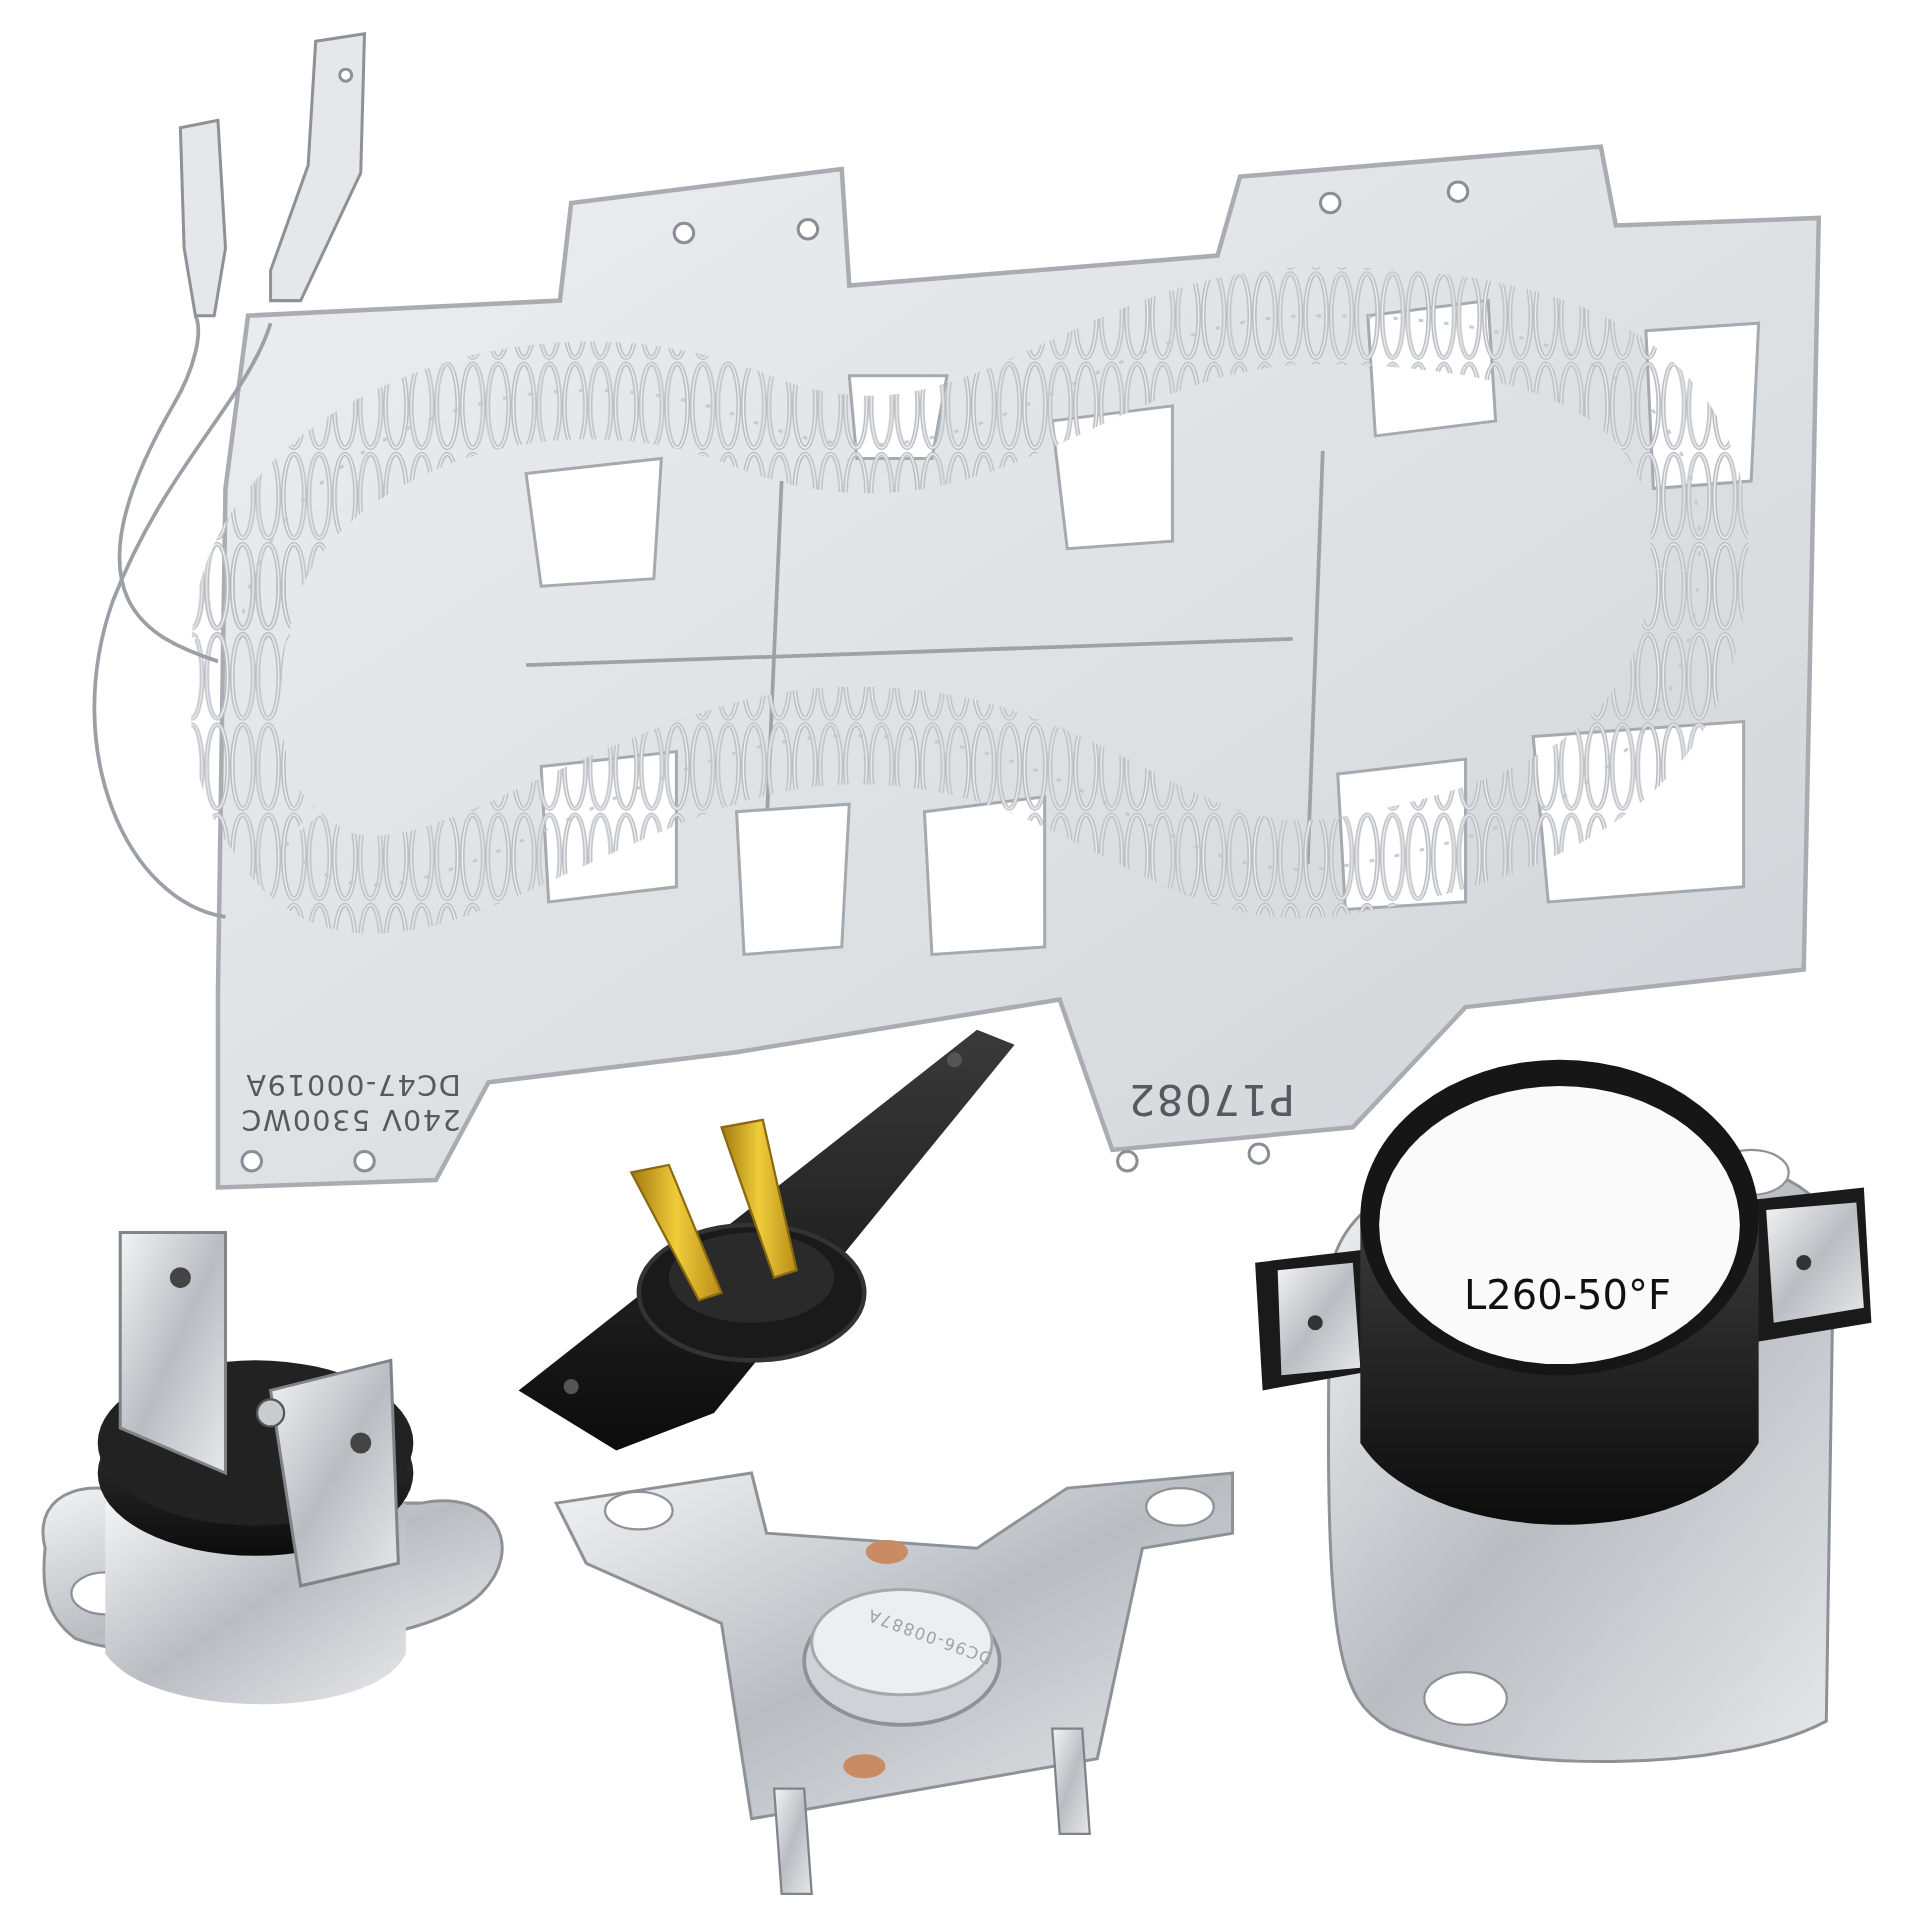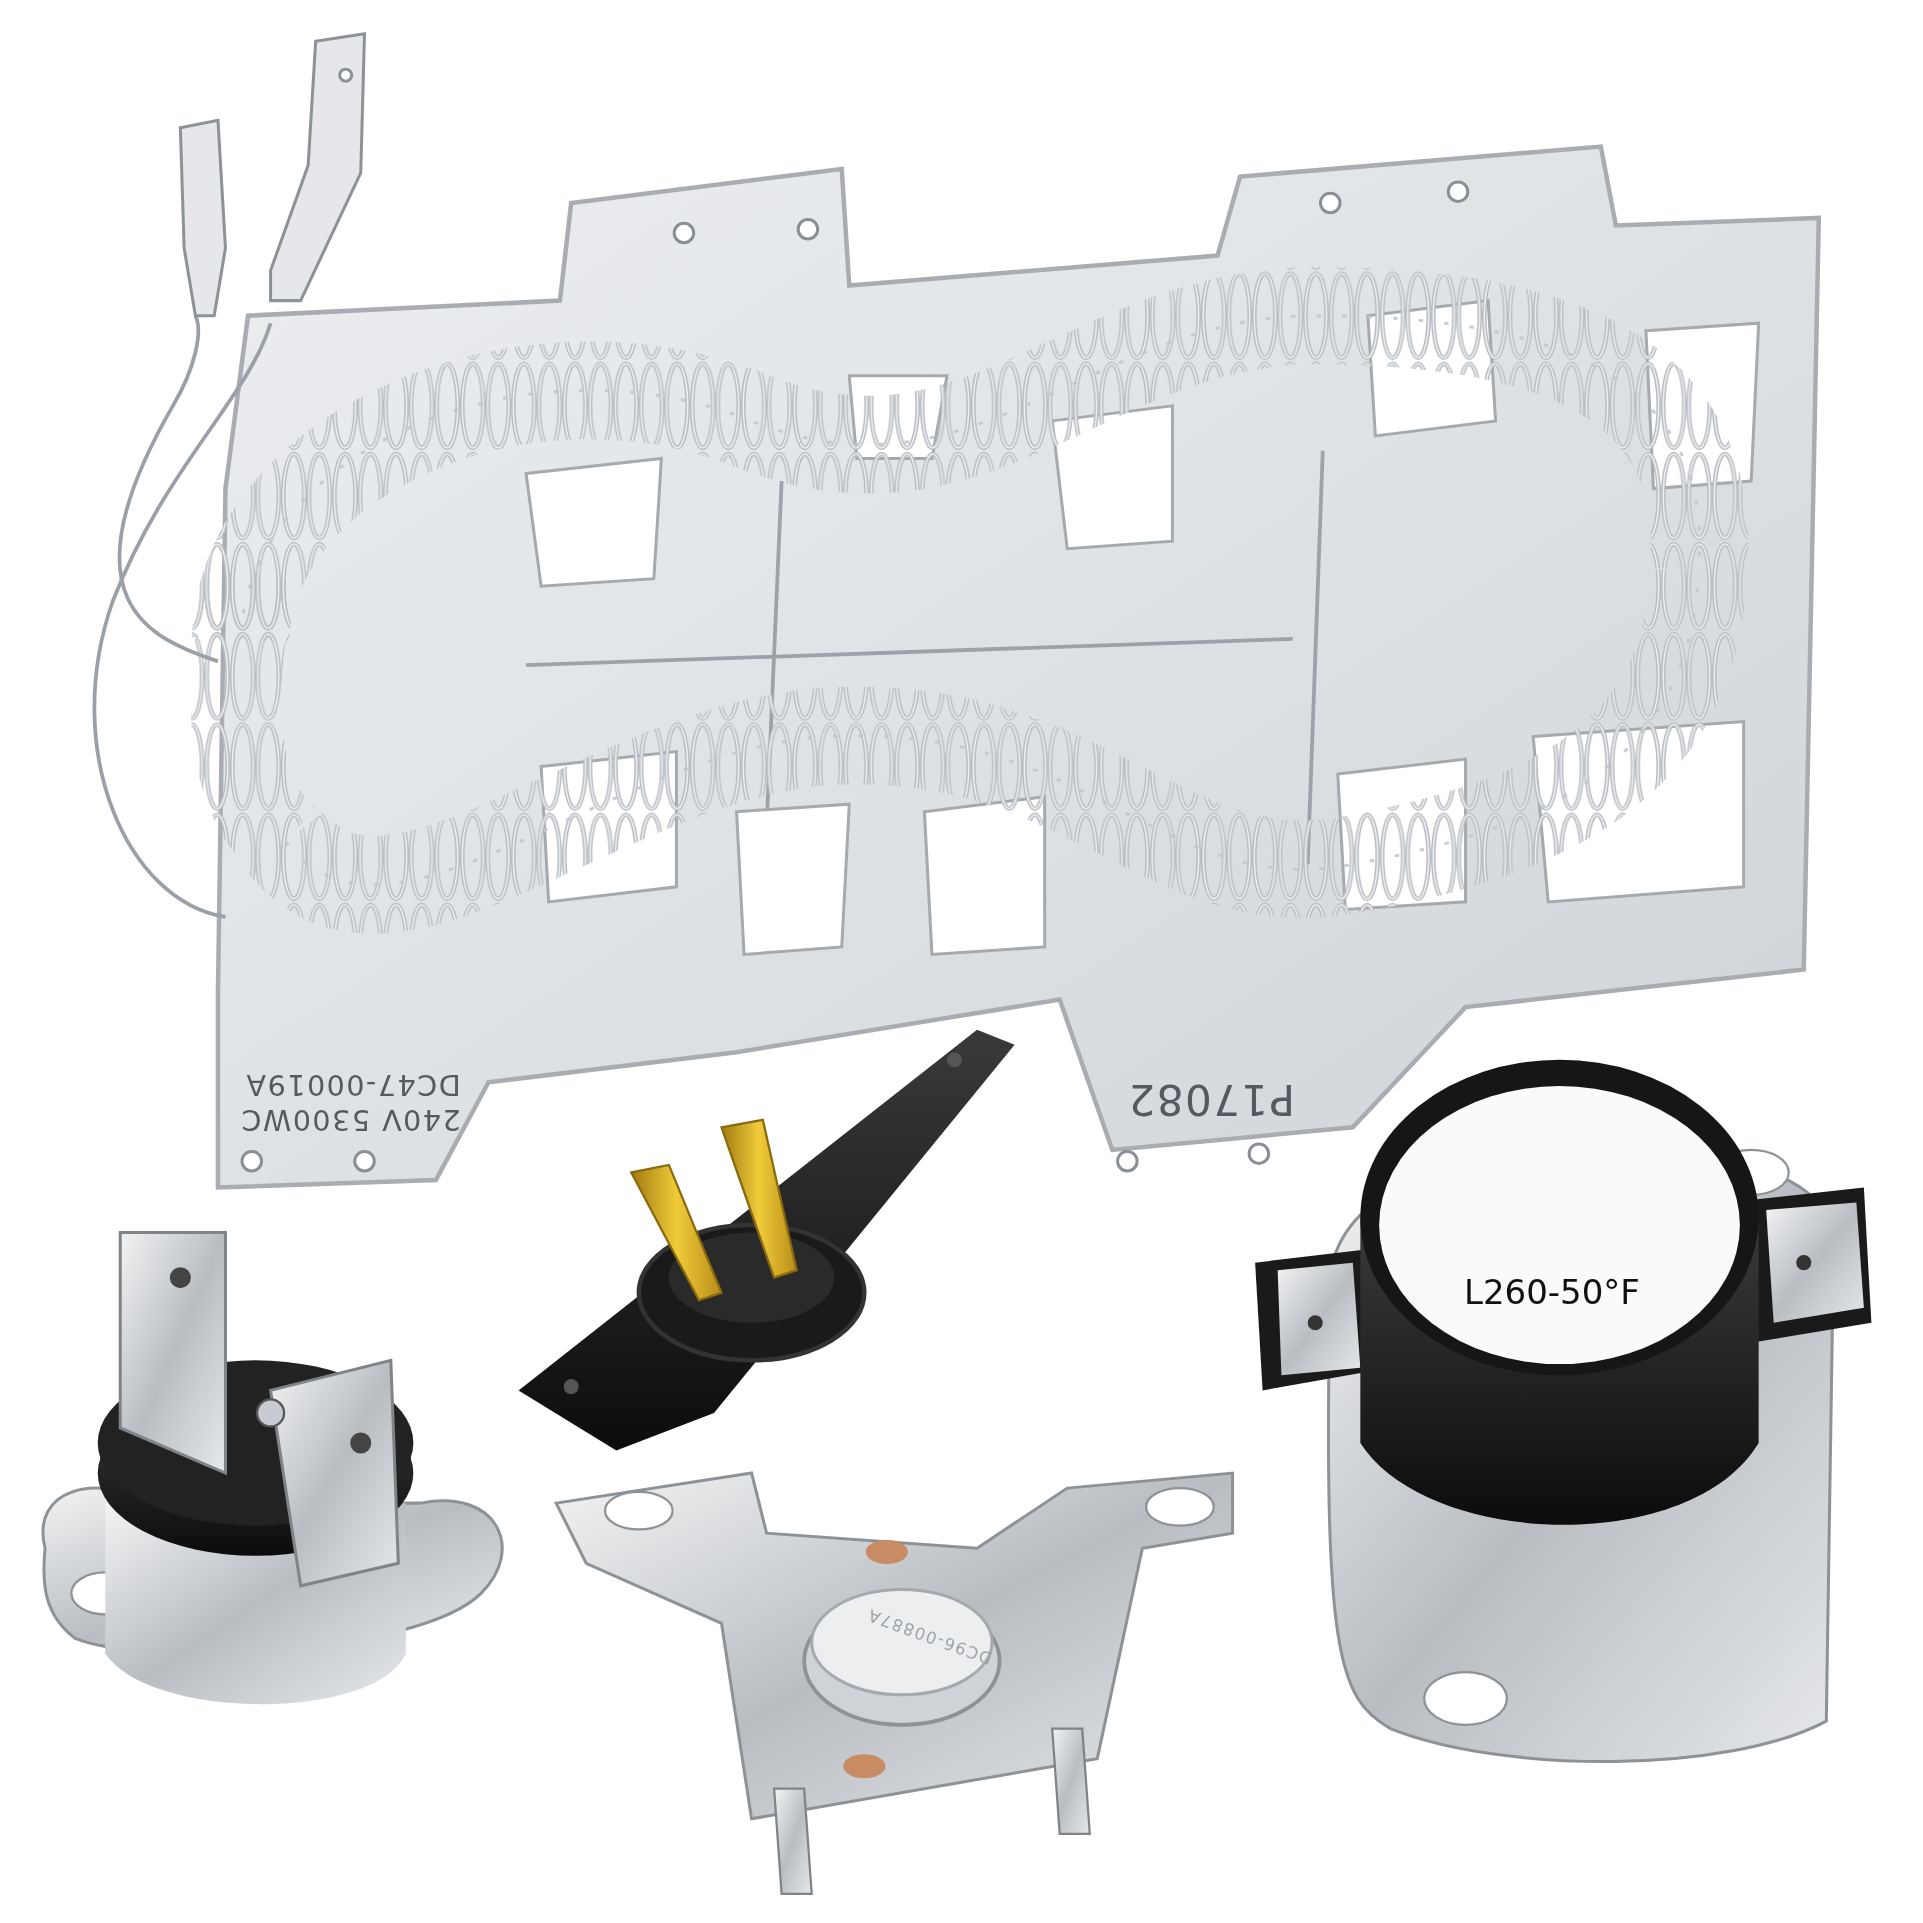--- a/index.html
+++ b/index.html
@@ -1,19 +1,19 @@
 <!DOCTYPE html>
 <html style="font-size:12px"><head>
 <meta charset="utf-8">
 <style>
   html,body{margin:0;padding:0;background:#ffffff;}
   #stage{position:relative;width:1924px;height:1924px;overflow:hidden;background:#ffffff;font-family:"Liberation Sans",sans-serif;}
   svg{position:absolute;left:0;top:0;}
   .etch{position:absolute;color:#555a60;font-family:"DejaVu Sans",sans-serif;transform:rotate(180deg);white-space:nowrap;letter-spacing:1.5px;}
-  .label260{position:absolute;font-family:"DejaVu Sans",sans-serif;color:#111;font-size:34px;white-space:nowrap;}
+  .label260{position:absolute;font-family:"DejaVu Sans",sans-serif;color:#111;font-size:40px;white-space:nowrap;}
 </style>
 </head>
 <body>
 
 <div id="stage">
 
   <svg width="1924" height="1924" viewBox="0 0 2560 2560">
     <defs>
       <linearGradient id="plate" x1="0" y1="0" x2="1" y2="1">
         <stop offset="0" stop-color="#eceef0"></stop>

